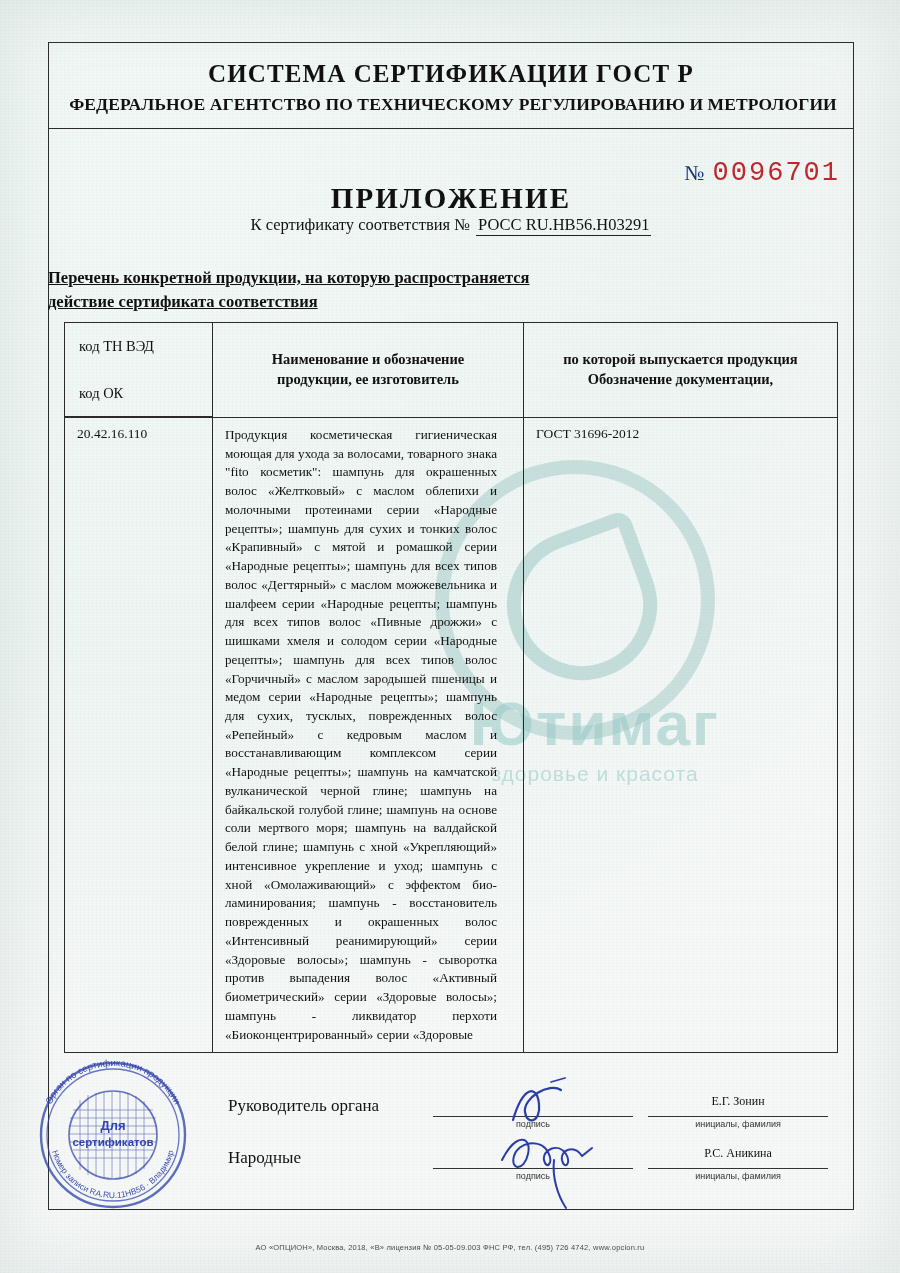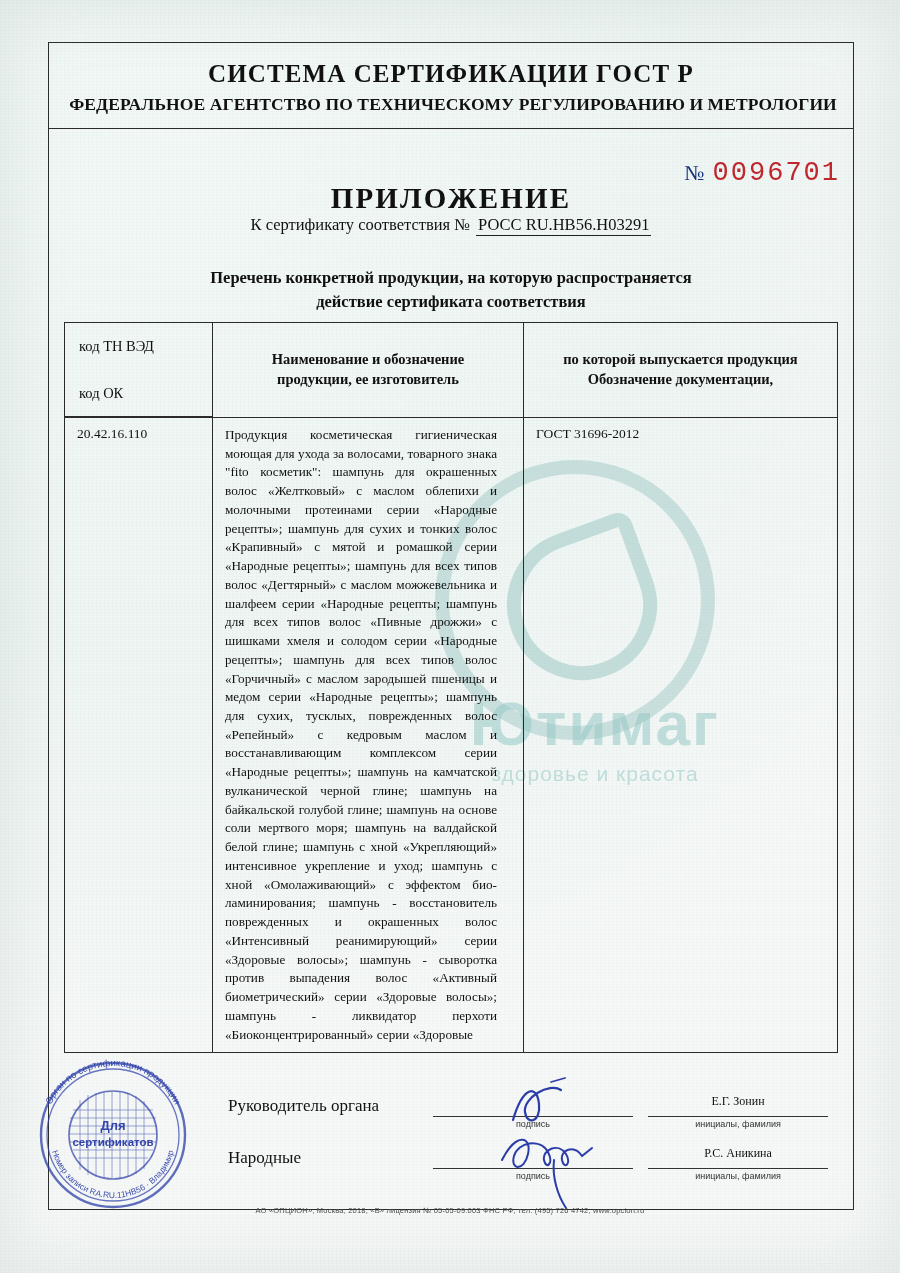--- a/index.html
+++ b/index.html
@@ -115,25 +115,25 @@
   .subtitle .cert-no {
     text-decoration: none;
     border-bottom: 1px solid #222;
     padding: 0 2px 1px 2px;
     margin-left: 6px;
   }
   .purpose {
     position: absolute;
     left: 48px; top: 266px;
     width: 806px;
-    text-align: center;
     font-size: 16.5px;
     font-weight: bold;
     line-height: 1.45;
     color: #111;
+    text-decoration: underline;
   }
 
   
   .tbl {
     position: absolute;
     left: 64px; top: 322px;
     width: 774px;
     border: 1.4px solid #2b2b2b;
     box-sizing: border-box;
   }
@@ -294,21 +294,21 @@
   .stamp {
     position: absolute;
     left: 18px; top: 1040px;
     width: 190px; height: 190px;
     pointer-events: none;
   }
 
   
   .footer {
     position: absolute;
-    left: 0; top: 1206px;
+    left: 0; top: 1243px;
     width: 900px;
     text-align: center;
     font-size: 7.5px;
     color: #4a4a4a;
     font-family: "Liberation Sans", sans-serif;
     letter-spacing: .2px;
   }
 </style>
 </head>
 <body>

